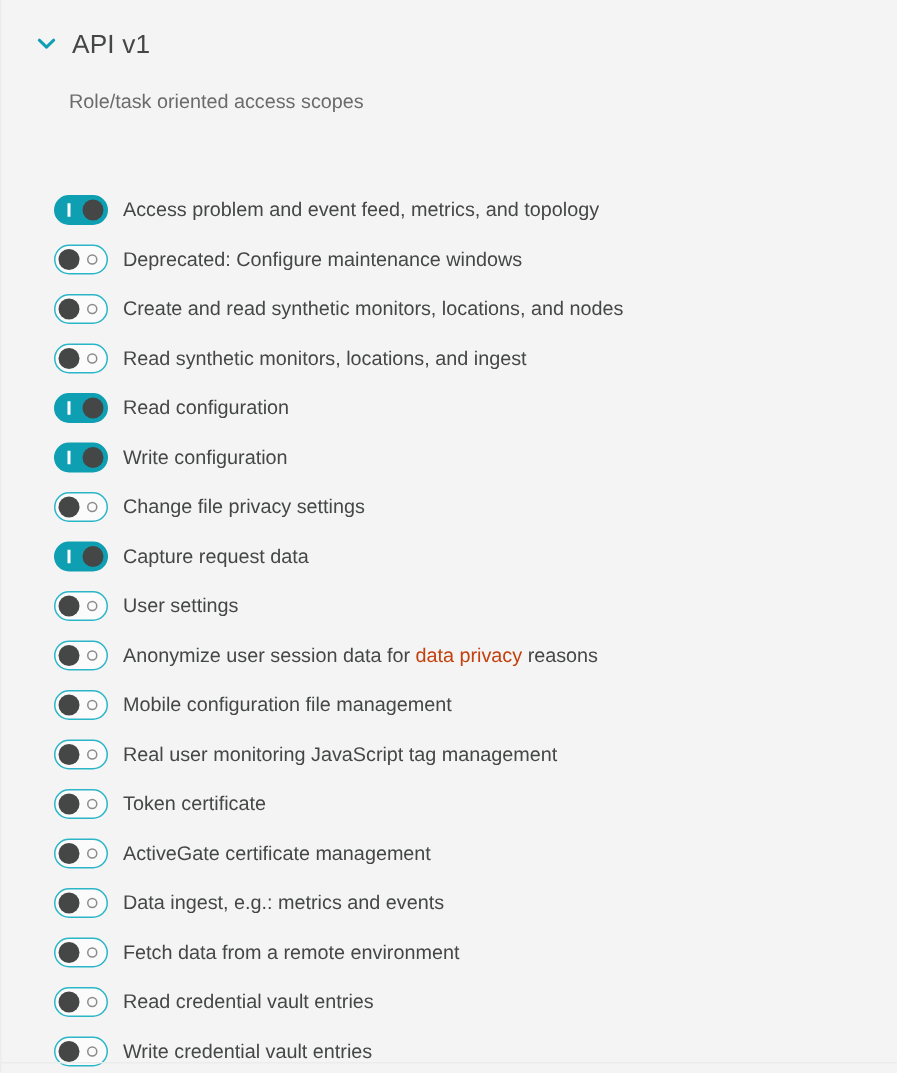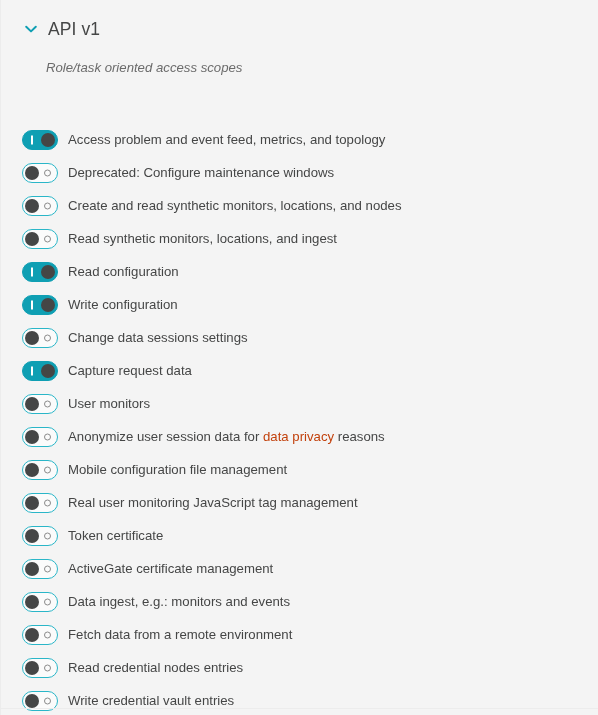--- a/index.html
+++ b/index.html
@@ -53,34 +53,33 @@
     color: #454646;
     font-weight: 400;
     letter-spacing: .1px;
   }
 
   .section-subtitle {
     margin: 17px 0 0 45px;
     font-size: 13.2px;
     line-height: 18px;
     color: #6b6b6b;
-    font-style: italic;
   }
 
   
   .scope-list {
     margin: 46px 0 0 0;
     padding: 0;
     list-style: none;
   }
   .scope-row {
     display: flex;
     align-items: center;
     height: 33px;
-    padding-left: 21px;
+    padding-left: 35px;
   }
 
   
   .toggle {
     position: relative;
     width: 36px;
     height: 20px;
     border-radius: 10px;
     box-sizing: border-box;
     flex: 0 0 auto;
@@ -207,35 +206,35 @@
           <span class="mark"></span>
           <span class="knob"></span>
         </div>
         <span class="scope-label">Write configuration</span>
       </li>
       <li class="scope-row">
         <div class="toggle off" role="switch" aria-checked="false">
           <span class="mark"></span>
           <span class="knob"></span>
         </div>
-        <span class="scope-label">Change data sessions settings</span>
+        <span class="scope-label">Change file privacy settings</span>
       </li>
       <li class="scope-row">
         <div class="toggle on" role="switch" aria-checked="true">
           <span class="mark"></span>
           <span class="knob"></span>
         </div>
         <span class="scope-label">Capture request data</span>
       </li>
       <li class="scope-row">
         <div class="toggle off" role="switch" aria-checked="false">
           <span class="mark"></span>
           <span class="knob"></span>
         </div>
-        <span class="scope-label">User monitors</span>
+        <span class="scope-label">User settings</span>
       </li>
       <li class="scope-row">
         <div class="toggle off" role="switch" aria-checked="false">
           <span class="mark"></span>
           <span class="knob"></span>
         </div>
         <span class="scope-label">Anonymize user session data for <span class="link">data privacy</span> reasons</span>
       </li>
       <li class="scope-row">
         <div class="toggle off" role="switch" aria-checked="false">
@@ -263,35 +262,35 @@
           <span class="mark"></span>
           <span class="knob"></span>
         </div>
         <span class="scope-label">ActiveGate certificate management</span>
       </li>
       <li class="scope-row">
         <div class="toggle off" role="switch" aria-checked="false">
           <span class="mark"></span>
           <span class="knob"></span>
         </div>
-        <span class="scope-label">Data ingest, e.g.: monitors and events</span>
+        <span class="scope-label">Data ingest, e.g.: metrics and events</span>
       </li>
       <li class="scope-row">
         <div class="toggle off" role="switch" aria-checked="false">
           <span class="mark"></span>
           <span class="knob"></span>
         </div>
         <span class="scope-label">Fetch data from a remote environment</span>
       </li>
       <li class="scope-row">
         <div class="toggle off" role="switch" aria-checked="false">
           <span class="mark"></span>
           <span class="knob"></span>
         </div>
-        <span class="scope-label">Read credential nodes entries</span>
+        <span class="scope-label">Read credential vault entries</span>
       </li>
       <li class="scope-row">
         <div class="toggle off" role="switch" aria-checked="false">
           <span class="mark"></span>
           <span class="knob"></span>
         </div>
         <span class="scope-label">Write credential vault entries</span>
       </li>
     </ul>
 

